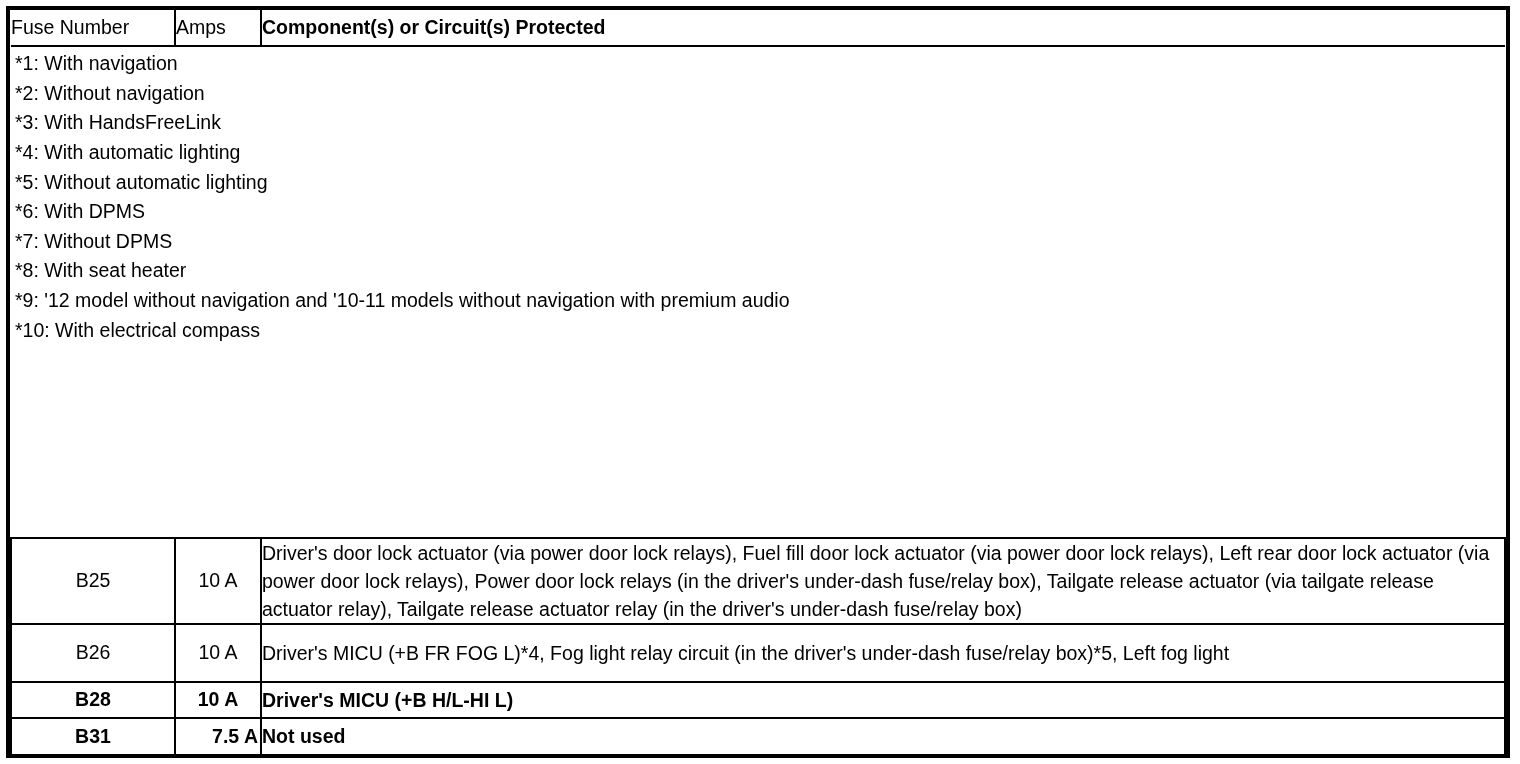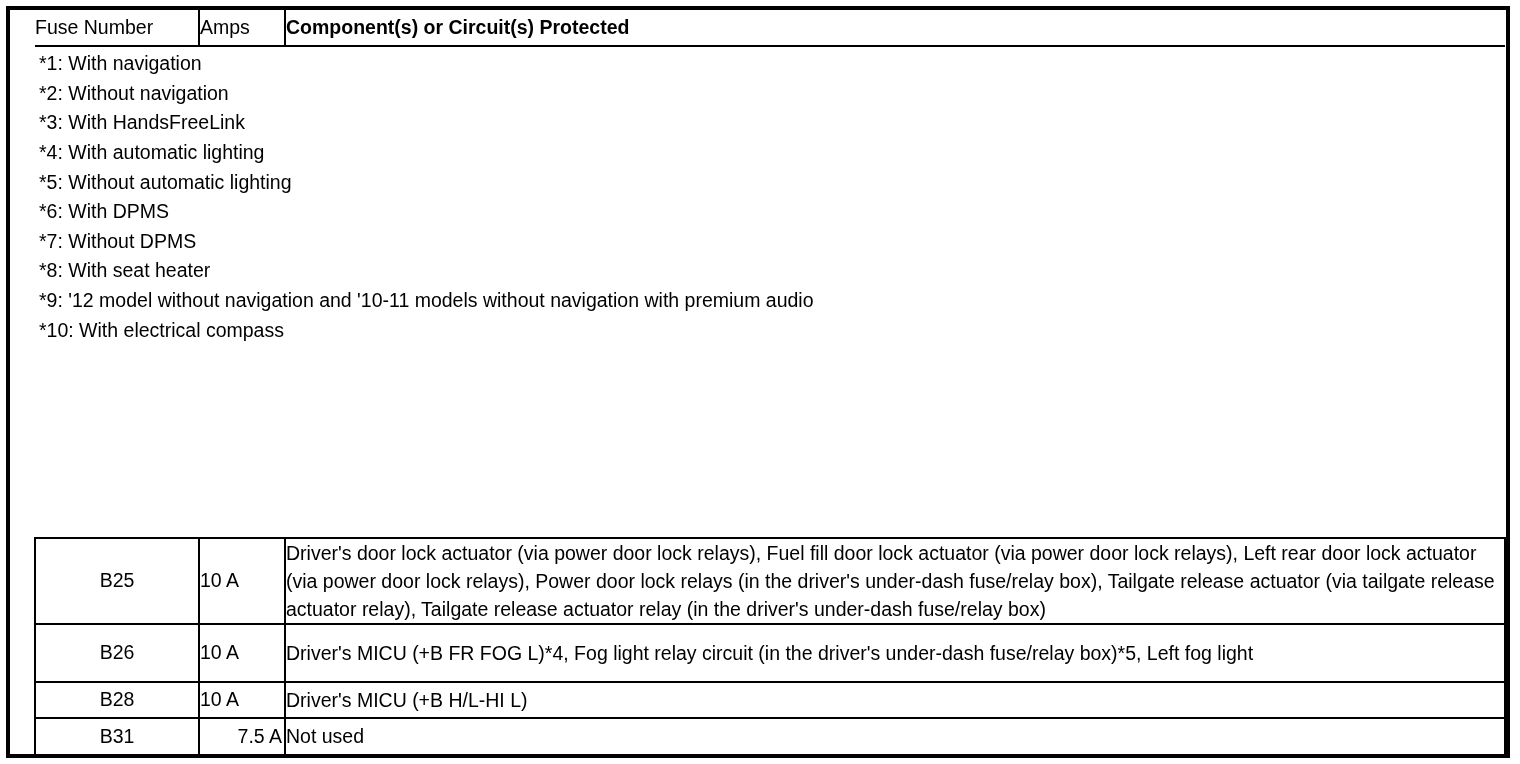--- a/index.html
+++ b/index.html
@@ -18,21 +18,20 @@
 
   .table-wrap {
     position: absolute;
     left: 6px;
     top: 6px;
     width: 1504px;
     height: 752px;
     box-sizing: border-box;
     border: 4px solid #000000;
     background: #ffffff;
-    padding-left: 24px;
   }
 
   table.fuse-table {
     width: 100%;
     height: 100%;
     border-collapse: collapse;
     table-layout: fixed;
     font-size: 19.5px;
     line-height: 1.42;
   }
@@ -73,39 +72,39 @@
     line-height: 1.52;
   }
   .note-line { white-space: nowrap; }
 
   
   td.cell-fuse {
     border-left: 0;
     text-align: center;
   }
   td.cell-amps {
-    text-align: left;
+    text-align: center;
     padding: 0 4px;
   }
   td.cell-amps.align-right {
     text-align: right;
     padding-right: 2px;
   }
   td.cell-desc {
     border-right: 0;
     text-align: left;
     padding: 1px 2px 2px 5px;
     vertical-align: middle;
     line-height: 1.44;
   }
   tr.data-row.last td { border-bottom: 0; }
 
   tr.r-tall td { height: 86px; }
   tr.r-mid  td { height: 58px;  }
-  tr.r-short td { height: 36px; }
+  tr.r-short td { height: 36px; font-weight: bold; }
 </style>
 </head>
 <body>
 
 <div class="table-wrap">
   <table class="fuse-table">
     <colgroup>
       <col class="c-fuse">
       <col class="c-amps">
       <col class="c-desc">

